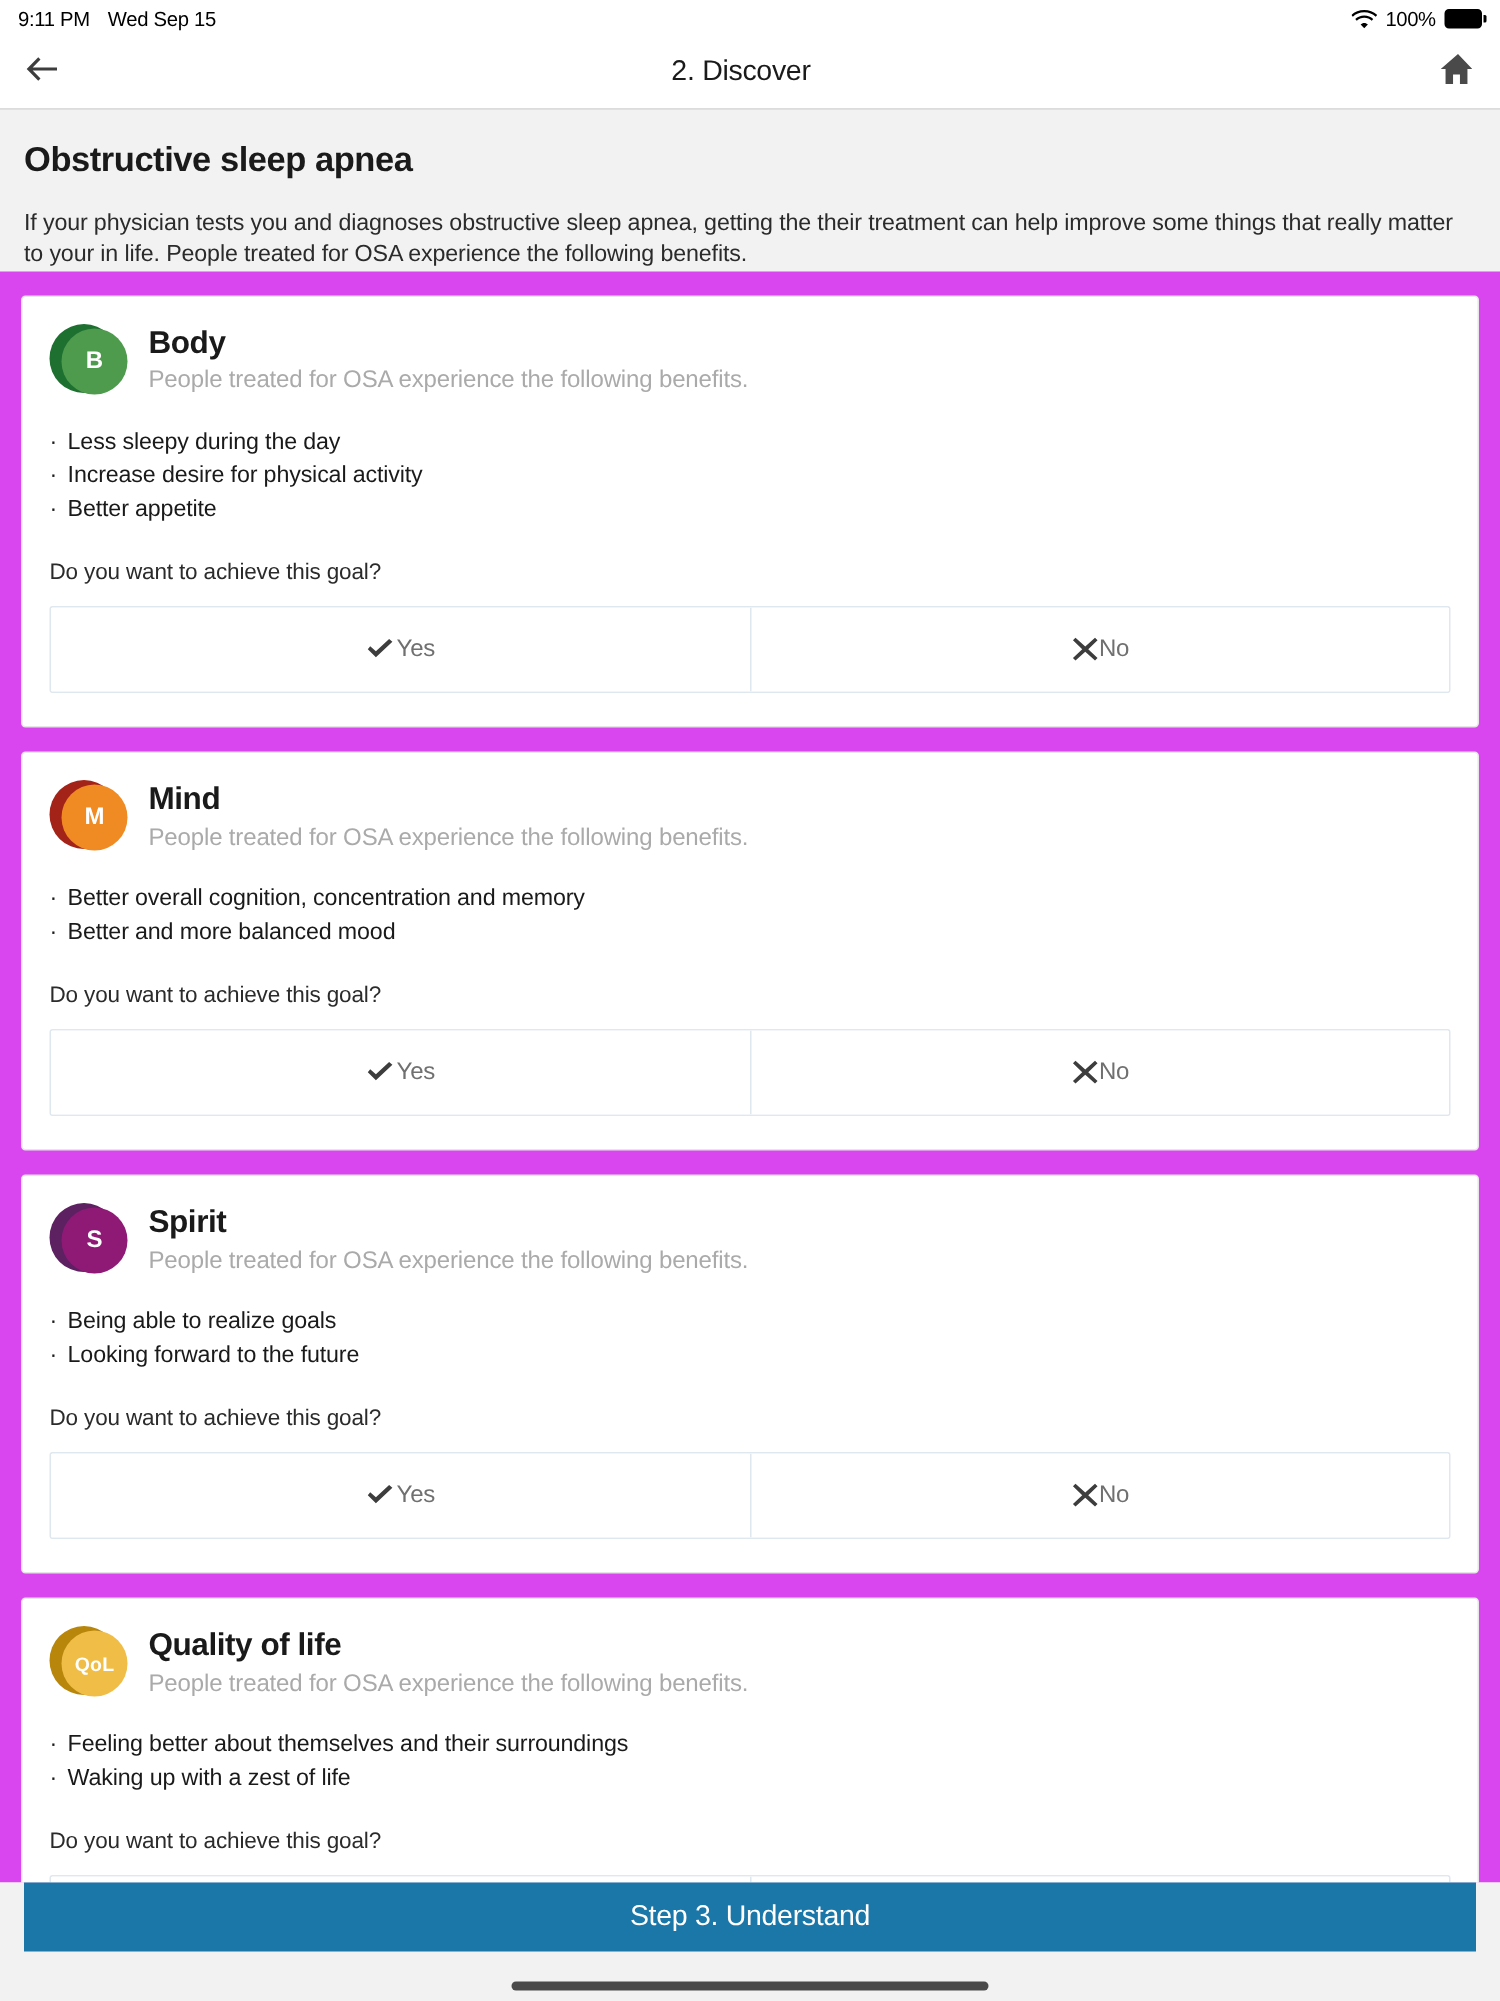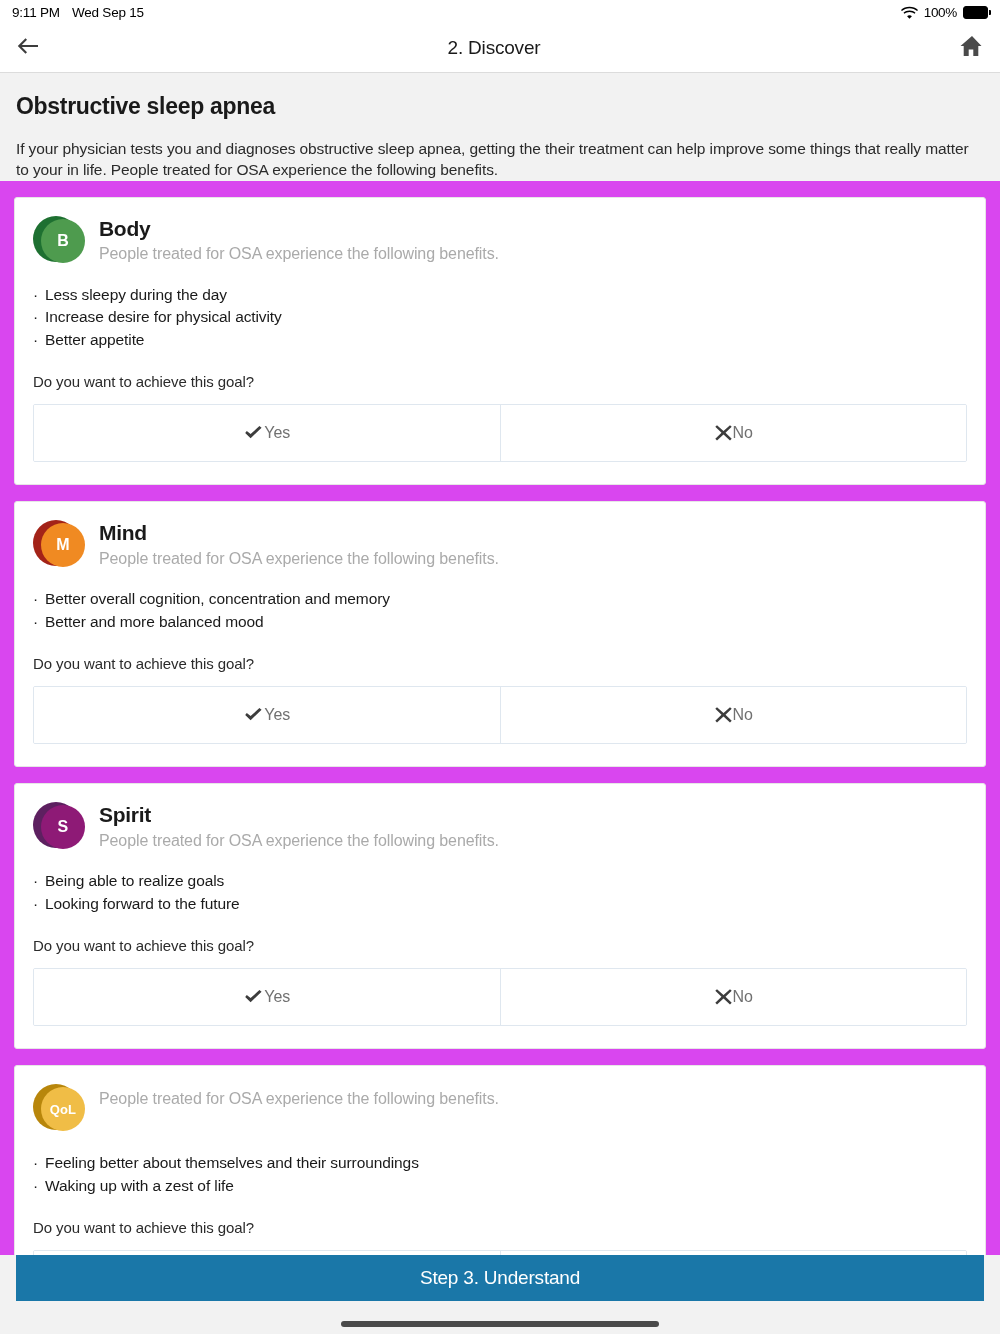--- a/index.html
+++ b/index.html
@@ -323,20 +323,21 @@
 
       <div class="card">
         <div class="card-head">
           <div class="avatar-wrap">
             <div class="avatar-back" style="background:#b8860b"></div>
             <div class="avatar-front" style="background:#f0bd46">
               <span class="avatar-initials small">QoL</span>
             </div>
           </div>
           <div class="card-titles">
+            <div class="card-title">Quality of life</div>
             <div class="card-sub">People treated for OSA experience the following benefits.</div>
           </div>
         </div>
         <ul class="benefits">
           <li>
               <span class="bullet">·</span>
               <span>Feeling better about themselves and their surroundings</span>
             </li>
           <li>
               <span class="bullet">·</span>

